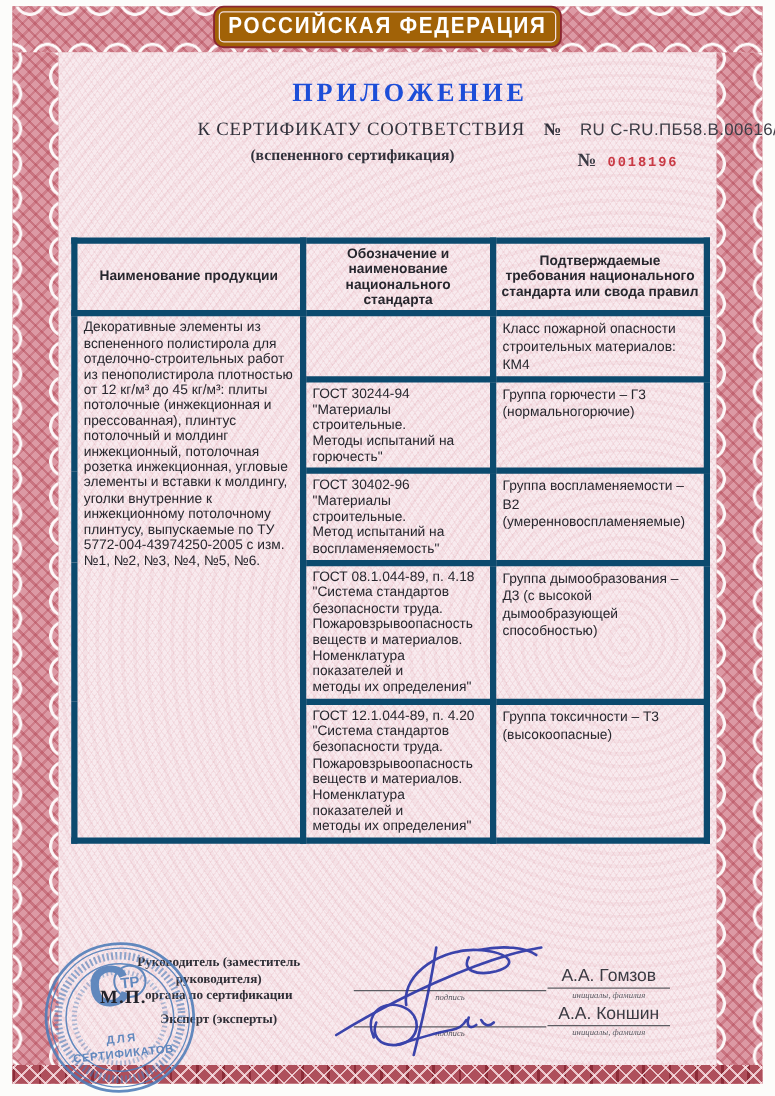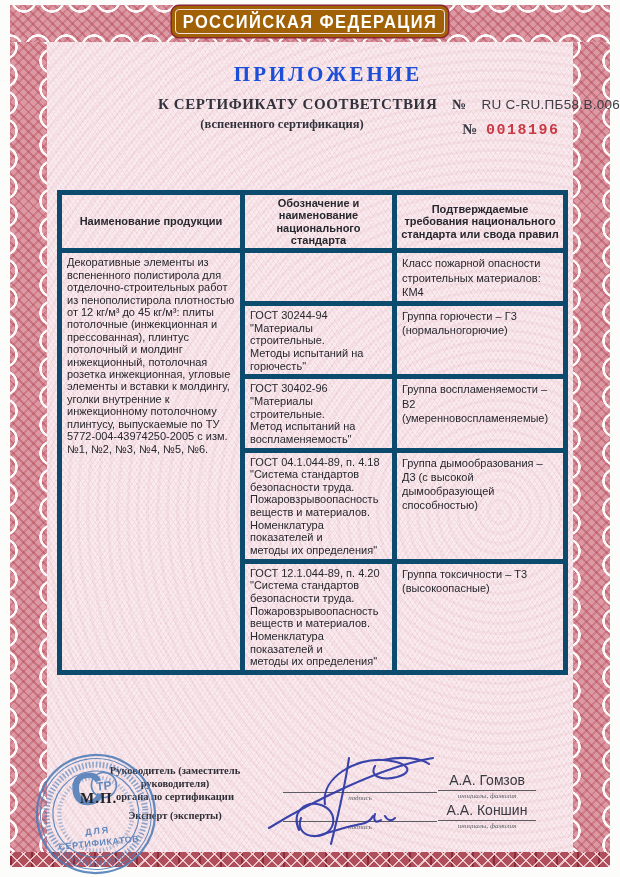--- a/index.html
+++ b/index.html
@@ -55,28 +55,28 @@
     box-shadow:0 0 0 1.5px #8a2630; display:flex;align-items:center;justify-content:center;}
   .banner-frame{position:absolute;inset:3px;border:1.6px solid #f4dfe1;border-radius:4px;}
   .banner-text{position:relative;color:#ffffff;font-weight:bold;font-size:16.5px;
     letter-spacing:1.4px;transform:scaleY(1.12);white-space:nowrap;}
 
   
   .title{position:absolute;top:62px;left:0;width:100%;text-align:center;
     font-family:"Liberation Serif",serif;font-weight:bold;font-size:21px;
     letter-spacing:3px;color:#1d4ed8;padding-left:18px;}
   .subtitle-row{position:absolute;top:96px;left:158px;display:flex;align-items:baseline;gap:15px;white-space:nowrap;}
-  .subtitle-main{font-family:"Liberation Serif",serif;font-weight:bold;font-size:15px;letter-spacing:.6px;color:#32323c;}
+  .subtitle-main{font-family:"Liberation Serif",serif;font-weight:normal;font-size:15px;letter-spacing:.6px;color:#32323c;}
   .subtitle-no{font-family:"Liberation Serif",serif;font-weight:bold;font-size:14px;color:#32323c;}
   .subtitle-cert{font-size:13.5px;color:#3d3d46;letter-spacing:.3px;}
   .cert-type{position:absolute;top:117px;left:172px;width:220px;text-align:center;
     font-family:"Liberation Serif",serif;font-weight:bold;font-size:12.5px;color:#32323c;}
   .blank-no{position:absolute;top:121px;left:462px;display:flex;align-items:baseline;gap:9px;}
   .blank-no-sign{font-family:"Liberation Serif",serif;font-weight:bold;font-size:15px;color:#3a3a44;}
-  .blank-no-digits{font-family:"Liberation Mono",monospace;font-weight:bold;font-size:15px;
+  .blank-no-digits{font-family:"Liberation Mono",monospace;font-weight:bold;font-size:11px;
     color:#c93a45;letter-spacing:1.5px;}
 
   
   .cert-table{position:absolute;left:57px;top:190px;width:506px;border-collapse:collapse;
     table-layout:fixed;font-size:11px;line-height:1.1;color:#27272e;}
   .cert-table th,.cert-table td{border:5px solid #0c4a6e;vertical-align:top;}
   .cert-table th{font-weight:bold;text-align:center;vertical-align:middle;padding:2px 3px;line-height:1.12;}
   .cert-table td{padding:3px 5px 2px 5px;}
   .product-cell{line-height:1.13;}
   .std-cell{white-space:pre-line;line-height:1.15;}
@@ -162,21 +162,21 @@
       <td class="req-cell">Группа горючести – Г3 (нормальногорючие)</td>
     </tr>
     <tr class="h-r3">
       <td class="std-cell">ГОСТ 30402-96
 "Материалы строительные.
 Метод испытаний на
 воспламеняемость"</td>
       <td class="req-cell">Группа воспламеняемости – В2 (умеренновоспламеняемые)</td>
     </tr>
     <tr class="h-r4">
-      <td class="std-cell">ГОСТ 04.1.044-89, п. 4.18
+      <td class="std-cell">ГОСТ 08.1.044-89, п. 4.18
 "Система стандартов
 безопасности труда.
 Пожаровзрывоопасность
 веществ и материалов.
 Номенклатура показателей и
 методы их определения"</td>
       <td class="req-cell">Группа дымообразования – Д3 (с высокой дымообразующей способностью)</td>
     </tr>
     <tr class="h-r5">
       <td class="std-cell">ГОСТ 12.1.044-89, п. 4.20

